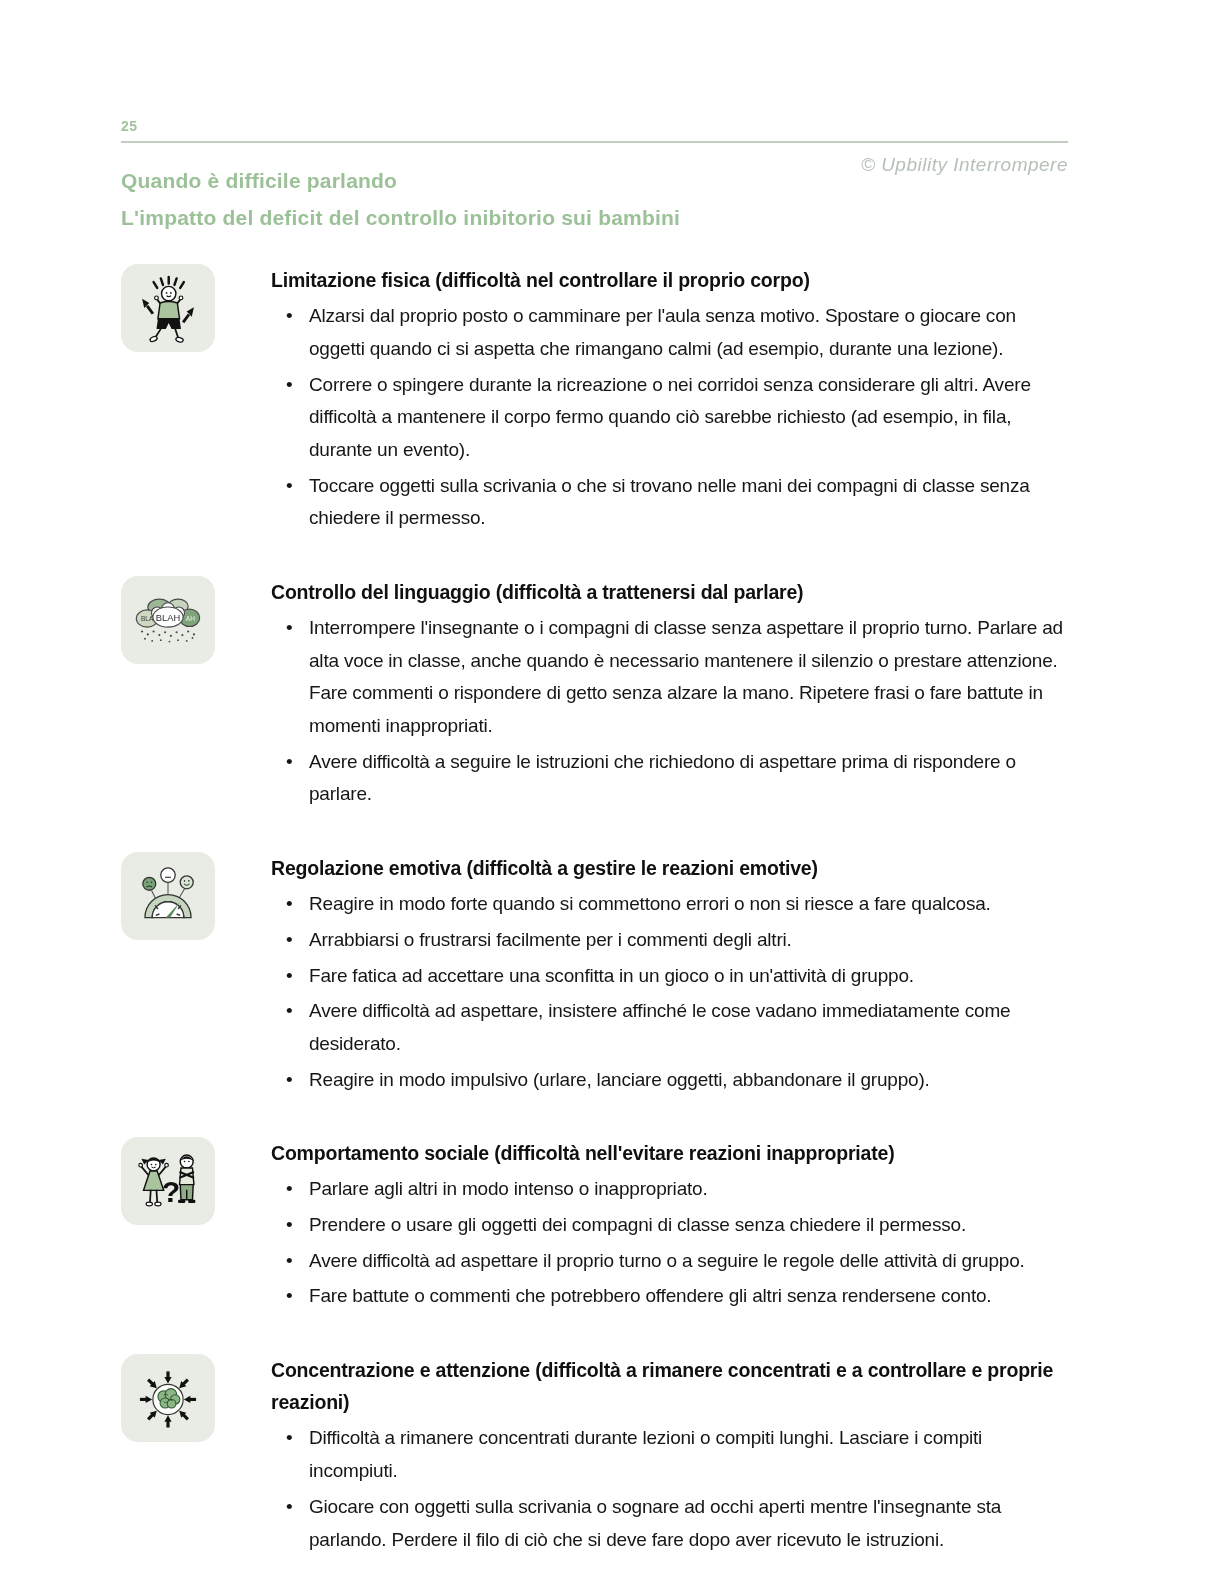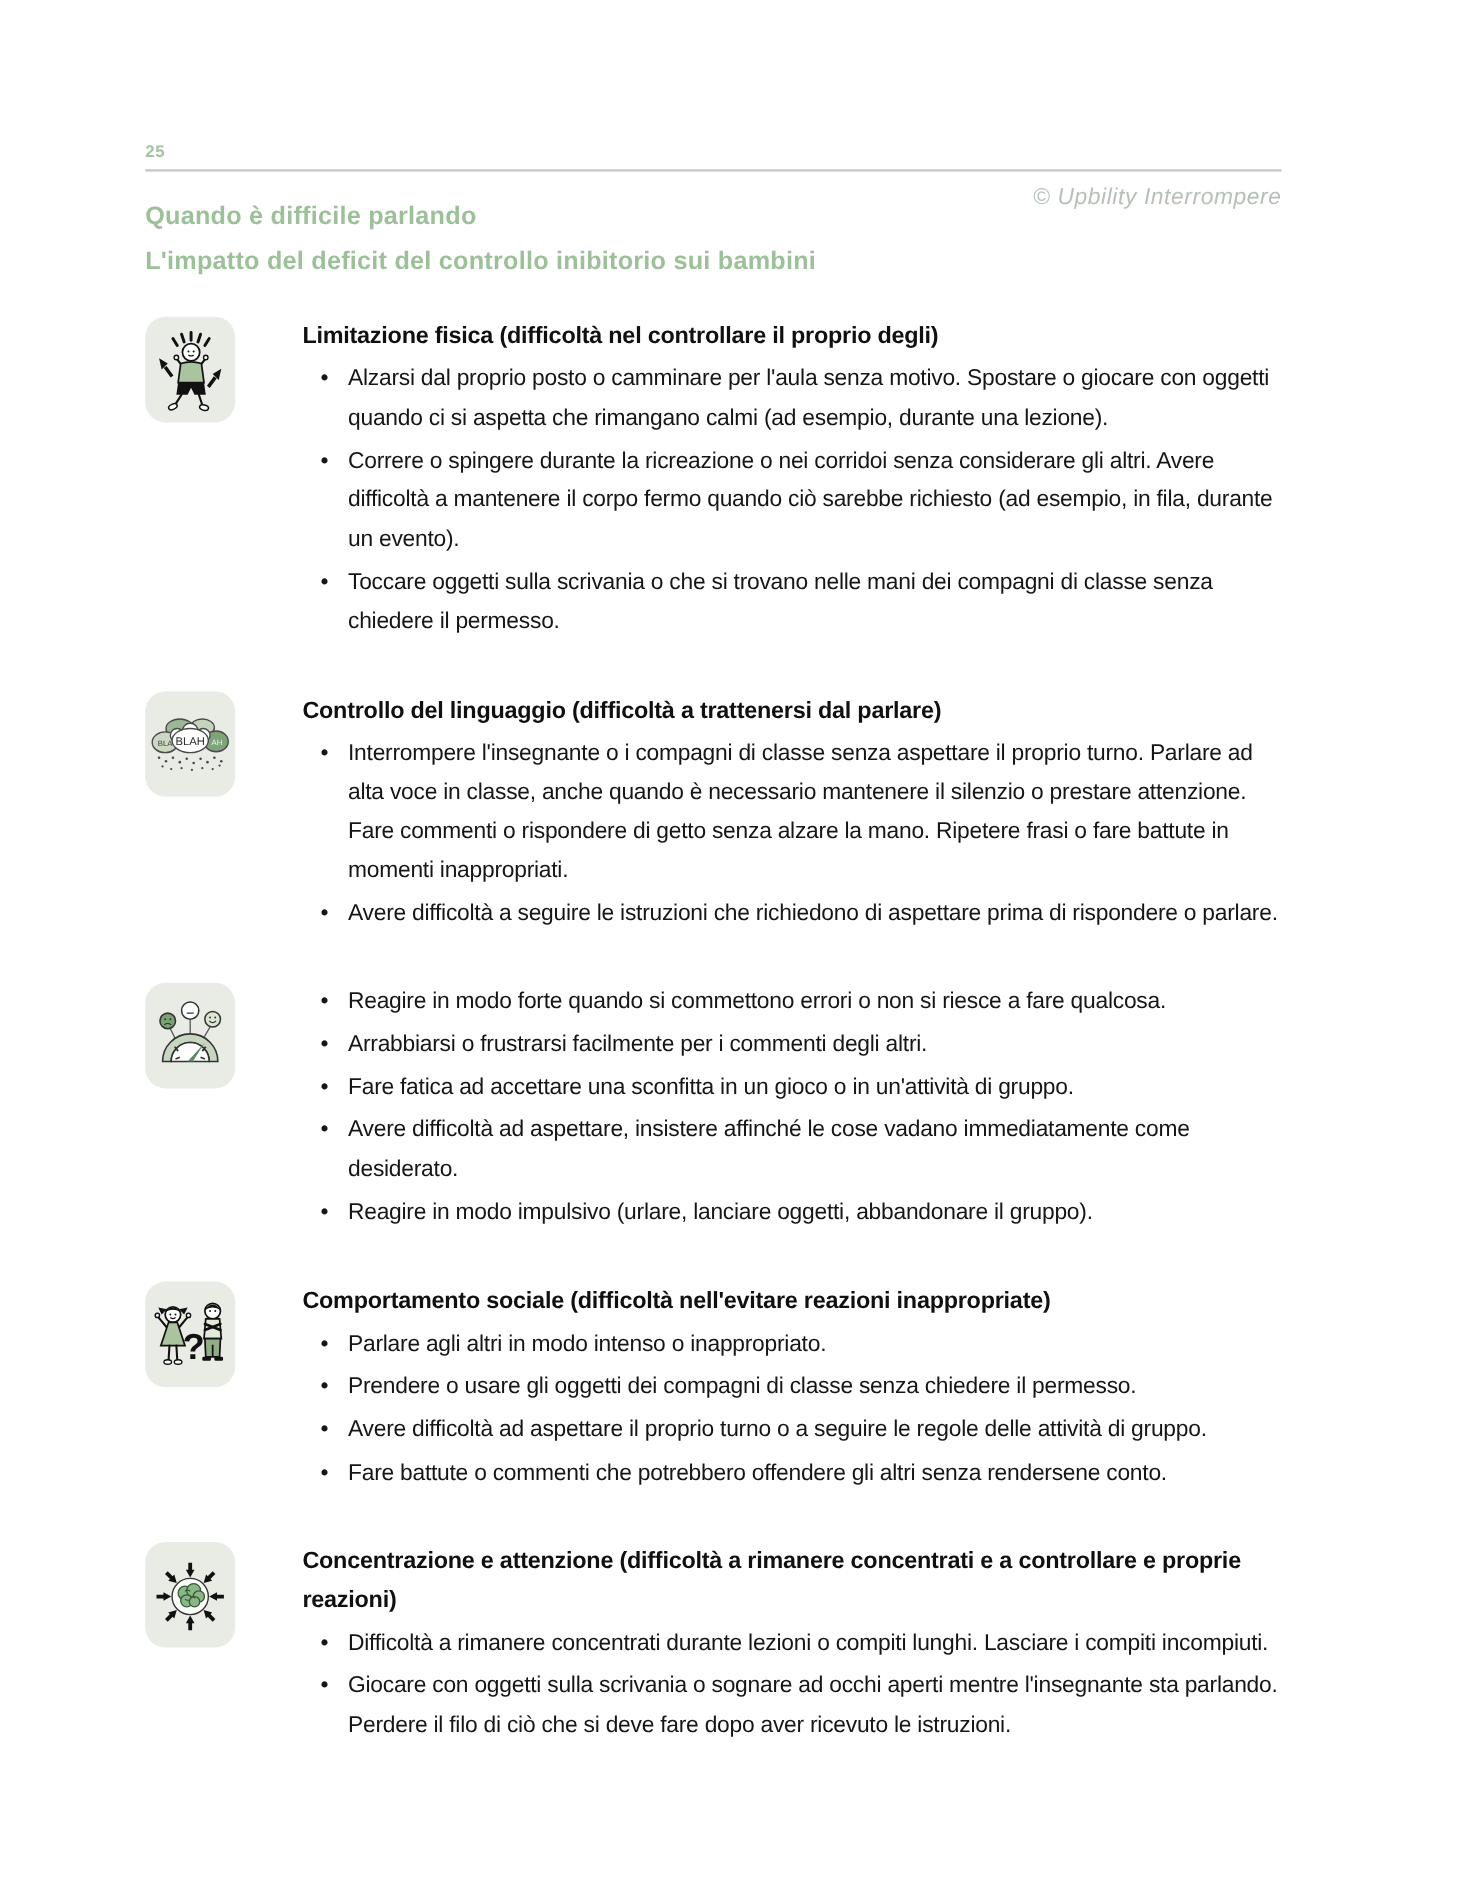--- a/index.html
+++ b/index.html
@@ -45,21 +45,21 @@
   h1 { margin-top: 26px; }
   h2 { margin-top: 13px; }
   main { margin-top: 34px; }
   section.block {
     display: flex;
     align-items: flex-start;
     margin-bottom: 38px;
   }
   .icon-box {
     flex: none;
-    width: 75px; height: 88px;
+    width: 94px; height: 88px;
     background: #e8ece5;
     border-radius: 17px;
     margin-right: 56px;
     display: flex;
     align-items: center;
     justify-content: center;
   }
   .sec-body { flex: 1; min-width: 0; }
   h3 {
     font-size: 19.5px;
@@ -133,21 +133,21 @@
           <path d="M36,65 L66,65 L68,79 L55,79 L51,71 L47,79 L34,79 Z" fill="#111"></path>
           <g stroke="#111" stroke-width="2.4" stroke-linecap="round">
             <line x1="40" y1="79" x2="33" y2="90"></line>
             <line x1="60" y1="79" x2="64" y2="91"></line>
           </g>
           <ellipse cx="30" cy="93" rx="5.2" ry="3" fill="#fff" stroke="#111" stroke-width="1.8" transform="rotate(-24 30 93)"></ellipse>
           <ellipse cx="66" cy="94" rx="5.2" ry="3" fill="#fff" stroke="#111" stroke-width="1.8" transform="rotate(14 66 94)"></ellipse>
         </svg>
       </div>
       <div class="sec-body">
-        <h3>Limitazione fisica (difficoltà nel controllare il proprio degli)</h3>
+        <h3>Limitazione fisica (difficoltà nel controllare il proprio corpo)</h3>
         <ul class="bullets">
           <li>Alzarsi dal proprio posto o camminare per l'aula senza motivo. Spostare o giocare con oggetti quando ci si aspetta che rimangano calmi (ad esempio, durante una lezione).</li>
           <li>Correre o spingere durante la ricreazione o nei corridoi senza considerare gli altri. Avere difficoltà a mantenere il corpo fermo quando ciò sarebbe richiesto (ad esempio, in fila, durante un evento).</li>
           <li>Toccare oggetti sulla scrivania o che si trovano nelle mani dei compagni di classe senza chiedere il permesso.</li>
         </ul>
       </div>
     </section>
 
     <section class="block">
       <div class="icon-box">
@@ -218,20 +218,21 @@
           <g stroke="#333" stroke-width="2">
             <line x1="36" y1="68" x2="32" y2="63"></line>
             <line x1="64" y1="68" x2="68" y2="63"></line>
             <line x1="33" y1="77" x2="38" y2="75"></line>
             <line x1="67" y1="77" x2="62" y2="75"></line>
           </g>
           <polygon points="47,80 53,80 67,58" fill="#5d8a62"></polygon>
         </svg>
       </div>
       <div class="sec-body">
+        <h3>Regolazione emotiva (difficoltà a gestire le reazioni emotive)</h3>
         <ul class="bullets">
           <li>Reagire in modo forte quando si commettono errori o non si riesce a fare qualcosa.</li>
           <li>Arrabbiarsi o frustrarsi facilmente per i commenti degli altri.</li>
           <li>Fare fatica ad accettare una sconfitta in un gioco o in un'attività di gruppo.</li>
           <li>Avere difficoltà ad aspettare, insistere affinché le cose vadano immediatamente come desiderato.</li>
           <li>Reagire in modo impulsivo (urlare, lanciare oggetti, abbandonare il gruppo).</li>
         </ul>
       </div>
     </section>
 

